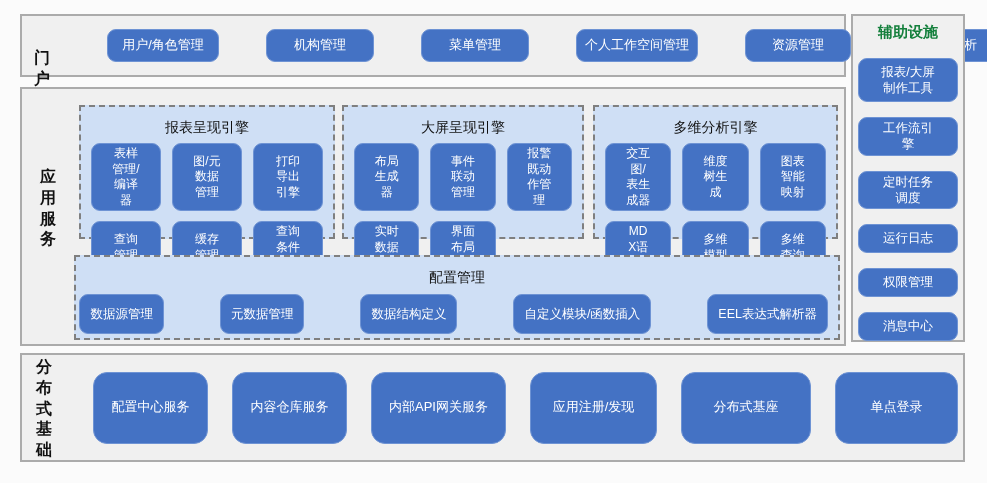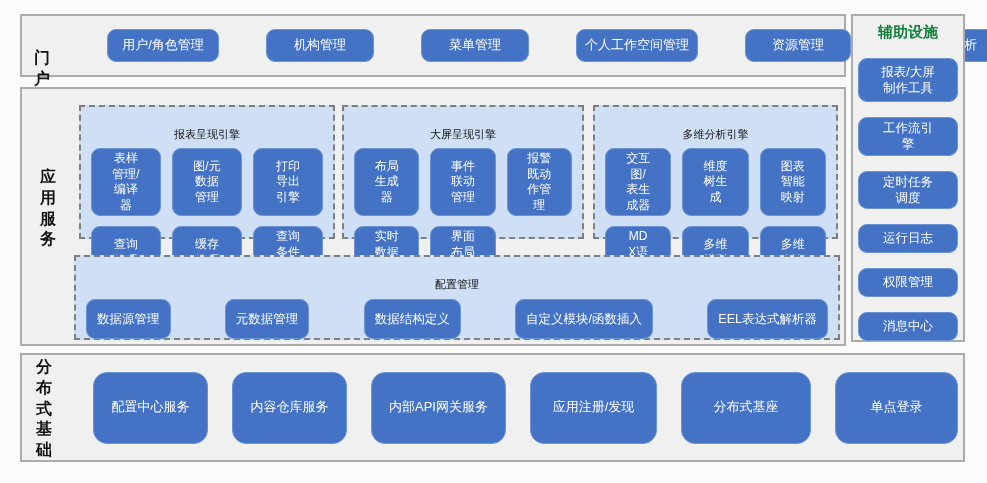--- a/index.html
+++ b/index.html
@@ -27,33 +27,33 @@
   .sec-portal{left:20px;top:14px;width:826px;height:63px;}
   .portal-row{position:absolute;left:55px;top:0;height:100%;display:flex;align-items:center;gap:17px;}
   .portal-row .node{height:33px;font-size:13px;margin-left:30px;}
   
   .sec-apps{left:20px;top:87px;width:826px;height:259px;}
   .panel{
     position:absolute;background:#cfdff5;border:2px dashed #7f7f7f;
     box-sizing:border-box;
   }
   .panel-title{
-    text-align:center;font-size:11px;margin-top:20px;color:#111;
+    text-align:center;font-size:14px;margin-top:12px;color:#111;
   }
   .engine-grid{
     display:grid;grid-template-columns:repeat(3,1fr);gap:10px 11px;
     padding:6px 10px 10px 10px;
   }
   .engine-grid .node{min-height:44px;font-size:12px;padding:2px 19px;word-break:break-all;}
   .panel-1{left:57px;top:16px;width:256px;height:134px;}
   .panel-2{left:320px;top:16px;width:242px;height:134px;}
   .panel-3{left:571px;top:16px;width:245px;height:134px;}
   .panel-config{left:52px;top:166px;width:766px;height:85px;}
   .config-row{
-    display:flex;align-items:center;justify-content:space-between;gap:24px;
+    display:flex;align-items:center;justify-content:flex-end;gap:56px;
     padding:7px 10px 0 10px;
   }
   .config-row .node{height:40px;font-size:12.5px;padding:0 10px;}
   
   .sec-base{left:20px;top:353px;width:945px;height:109px;}
   .base-row{position:absolute;left:71px;top:0;height:100%;display:flex;align-items:center;gap:24px;}
   .base-row .node{height:72px;font-size:13px;border-radius:14px;padding:0 14px;}
   
   .sec-aux{left:851px;top:14px;width:114px;height:328px;}
   .aux-title{

